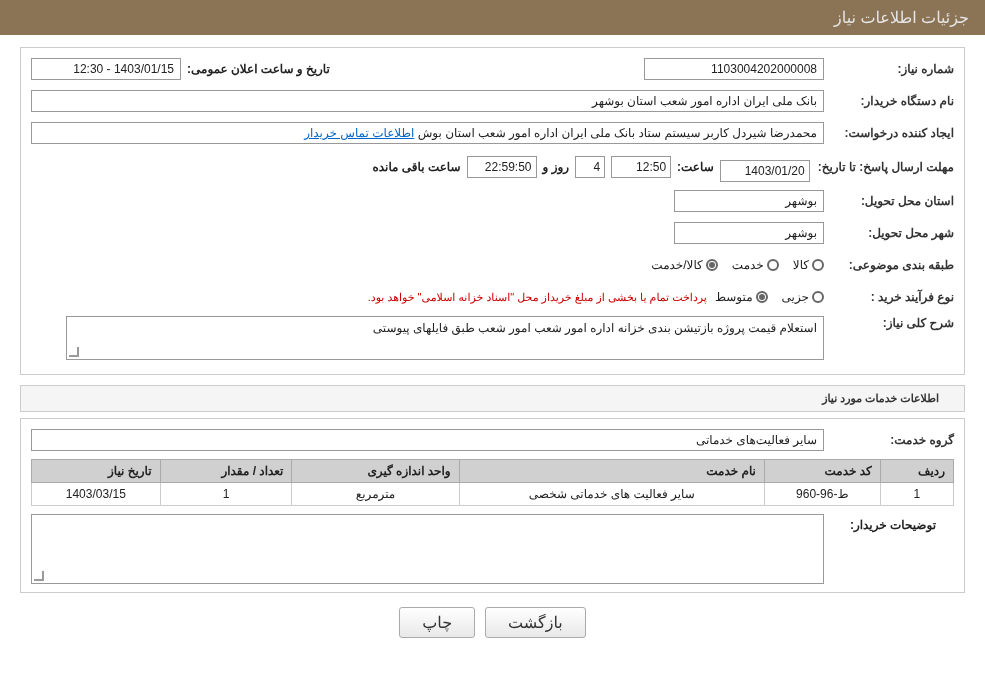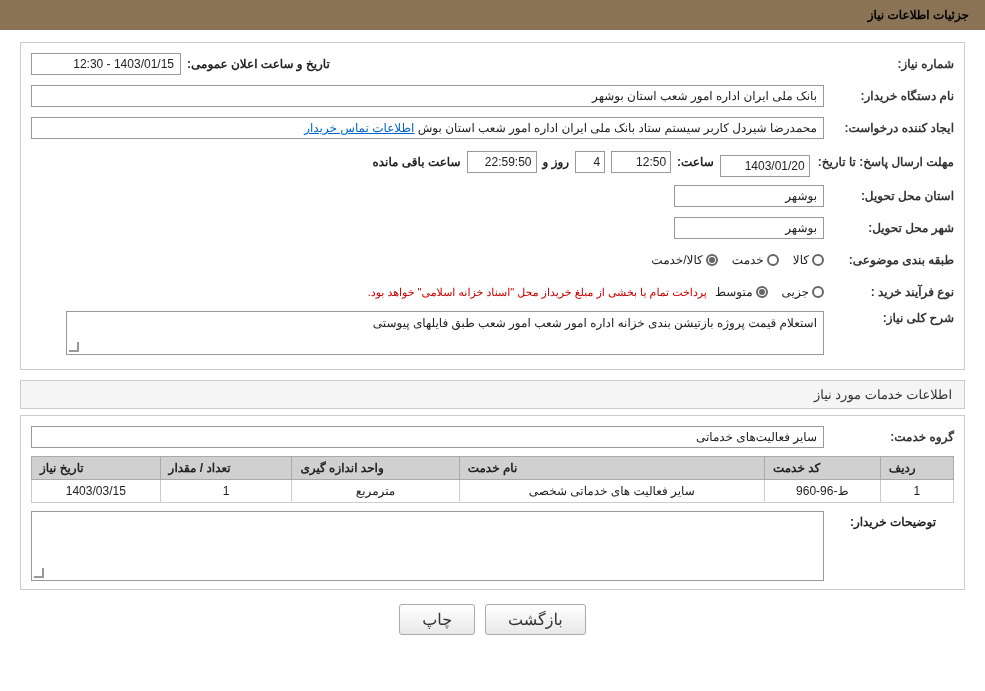--- a/index.html
+++ b/index.html
@@ -11,25 +11,25 @@
       color: #222;
     }
     .page-wrapper {
       max-width: 985px;
       margin: 0 auto;
       background: #fff;
       min-height: 691px;
     }
     .header-bar {
       background: #8B7355;
-      color: #000000;
+      color: #e5e5e5;
       text-align: right;
       padding: 8px 16px;
-      font-size: 12px;
-      font-weight: bold;
+      font-size: 16px;
+      font-weight: normal;
     }
     .content {
       padding: 12px 20px;
     }
     .form-section {
       border: 1px solid #ccc;
       margin-bottom: 10px;
       padding: 8px 10px;
     }
     .form-row {
@@ -106,23 +106,23 @@
       height: 6px;
       border-radius: 50%;
       background: #666;
       position: absolute;
       top: 1px;
       left: 1px;
     }
     .section-title {
       background: #f5f5f5;
       border: 1px solid #ccc;
-      padding: 6px 12px;
-      font-weight: normal;
-      font-size: 13px;
+      padding: 6px 25px;
+      font-weight: bold;
+      font-size: 11px;
       text-align: right;
       margin-bottom: 6px;
       color: #333;
     }
     .description-box {
       border: 1px solid #999;
       background: #fff;
       min-height: 50px;
       width: 100%;
       padding: 4px 6px;
@@ -141,21 +141,21 @@
     }
     .services-table {
       width: 100%;
       border-collapse: collapse;
       margin-bottom: 8px;
     }
     .services-table th {
       background: #d0d0d0;
       border: 1px solid #aaa;
       padding: 4px 8px;
-      text-align: left;
+      text-align: right;
       font-weight: bold;
     }
     .services-table td {
       border: 1px solid #ccc;
       padding: 4px 8px;
       text-align: center;
       background: #fff;
     }
     .buyer-desc-row {
       display: flex;
@@ -228,20 +228,21 @@
   <div class="header-bar">
     <span>جزئیات اطلاعات نیاز</span>
   </div>
 
   <div class="content">
 
     <div class="form-section watermark-area">
 
       <div class="form-row">
         <span class="label">شماره نیاز:</span>
+        <span class="value-box" style="min-width:180px;">1103004202000008</span>
         <span style="flex:1;"></span>
         <span class="small-label" style="margin-left:6px;">تاریخ و ساعت اعلان عمومی:</span>
         <span class="value-box" style="min-width:150px;">1403/01/15 - 12:30</span>
       </div>
 
       <div class="form-row">
         <span class="label">نام دستگاه خریدار:</span>
         <span class="value-box" style="flex:1;">بانک ملی ایران اداره امور شعب استان بوشهر</span>
       </div>
 

